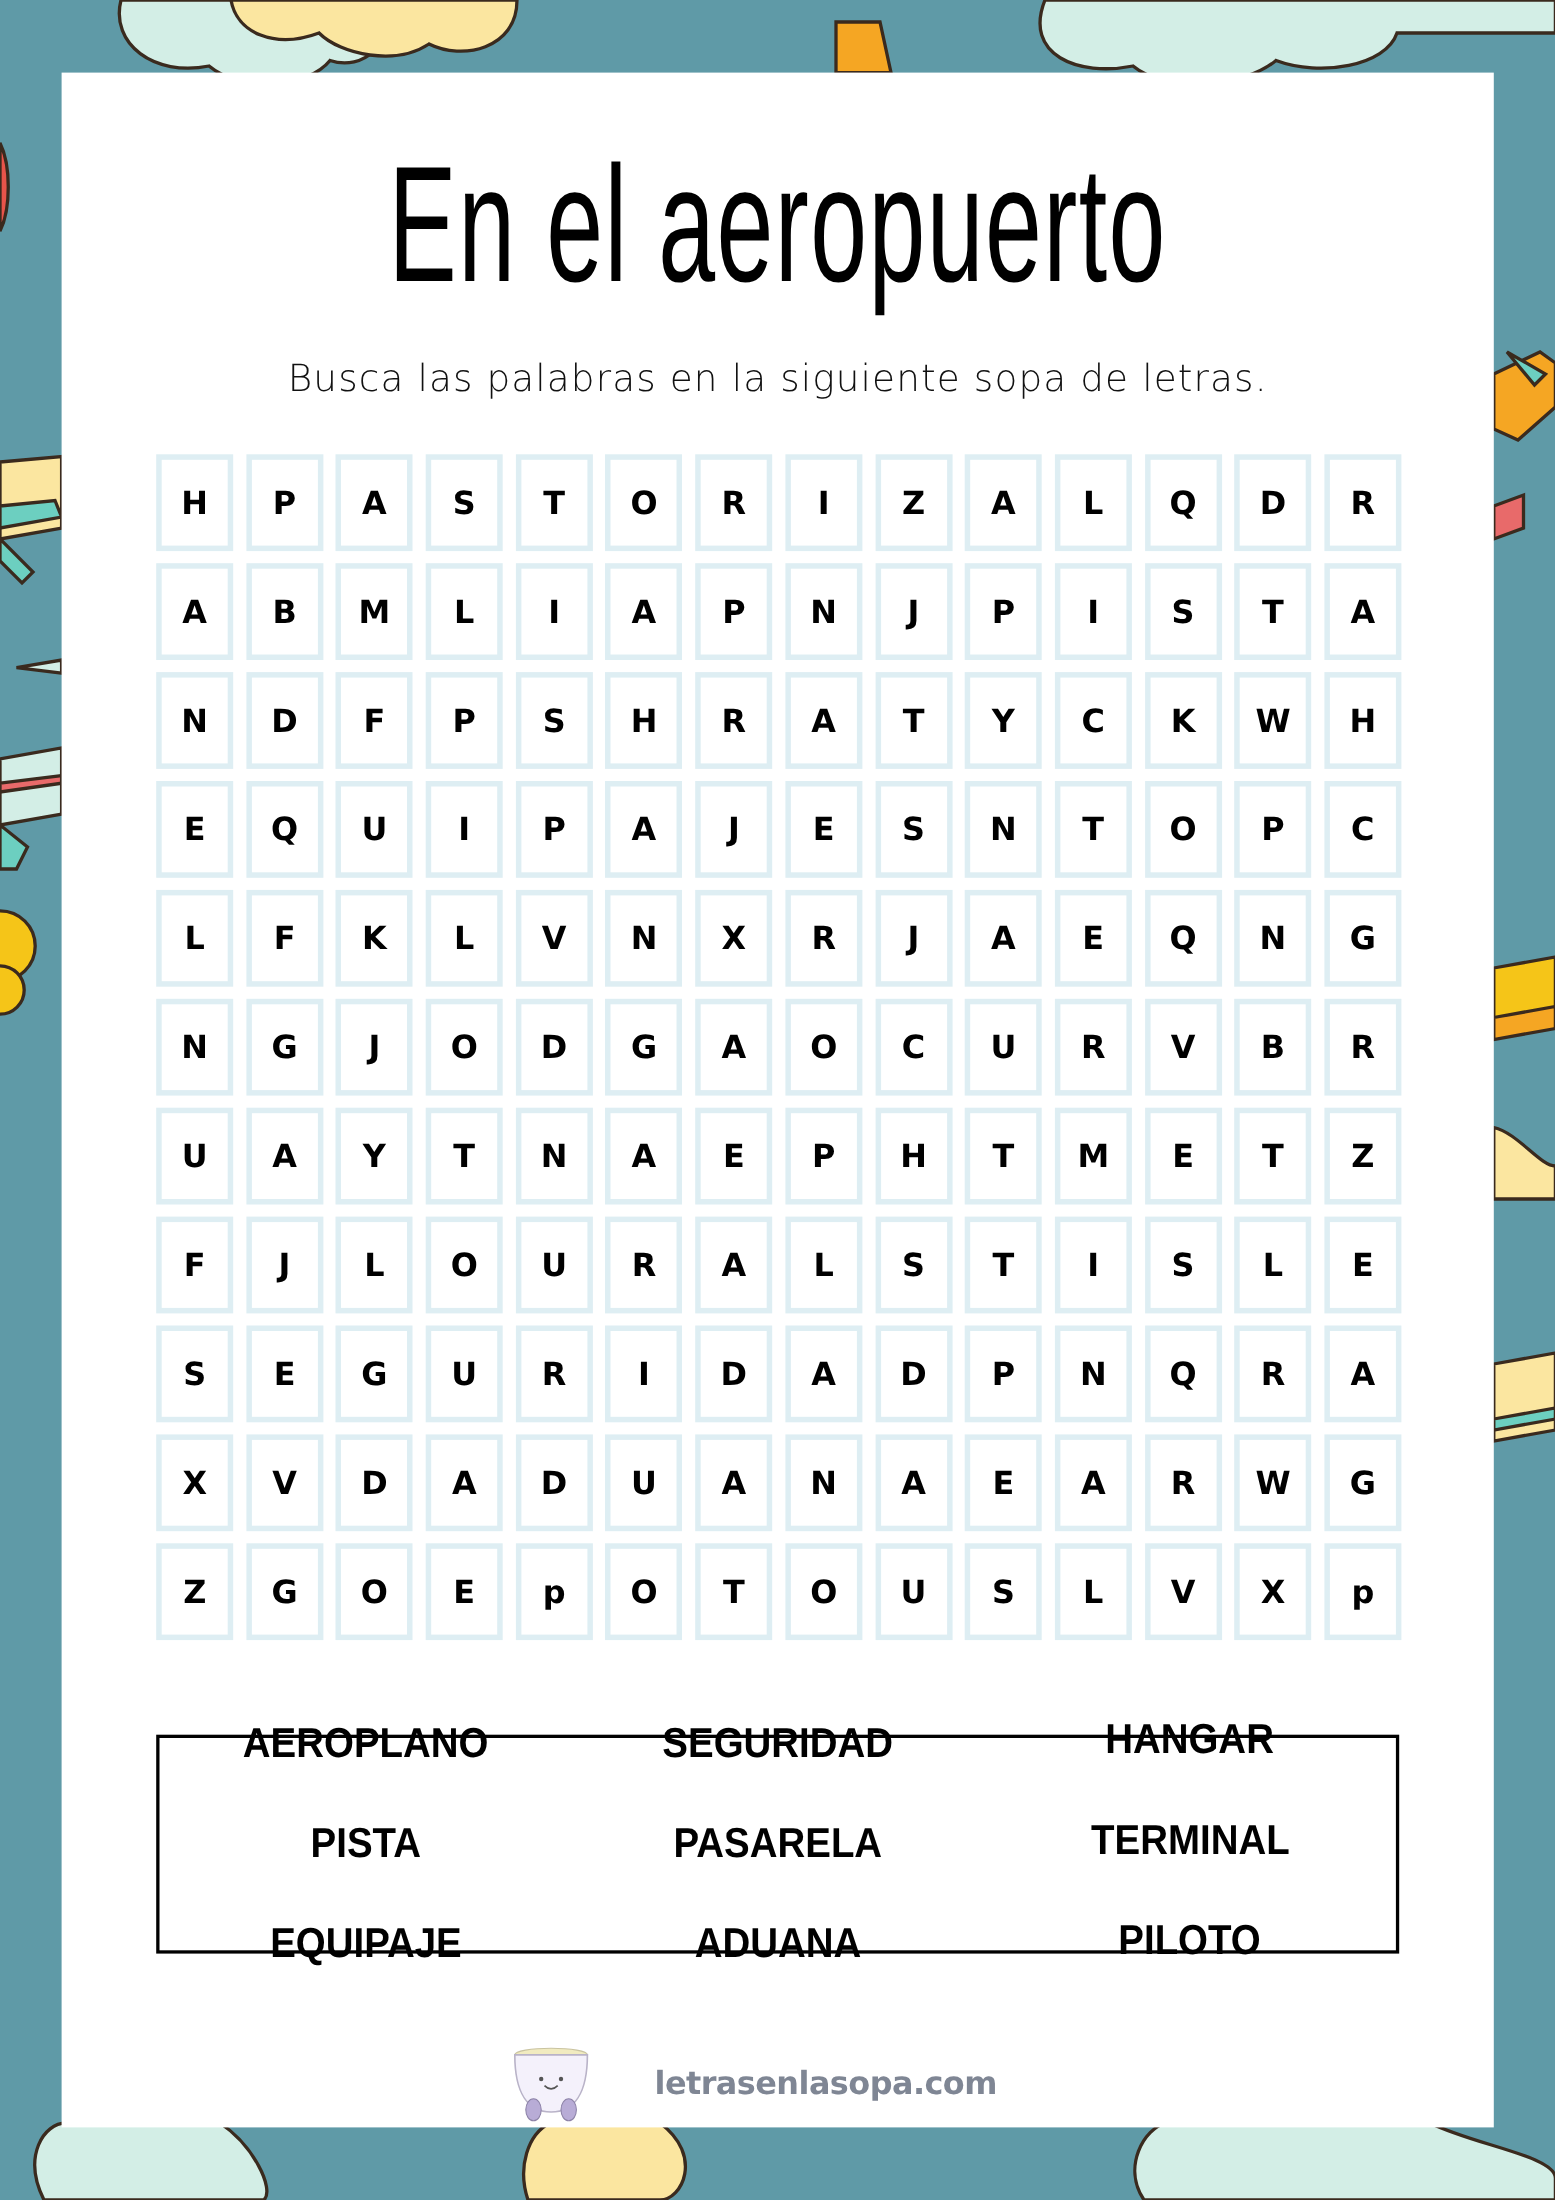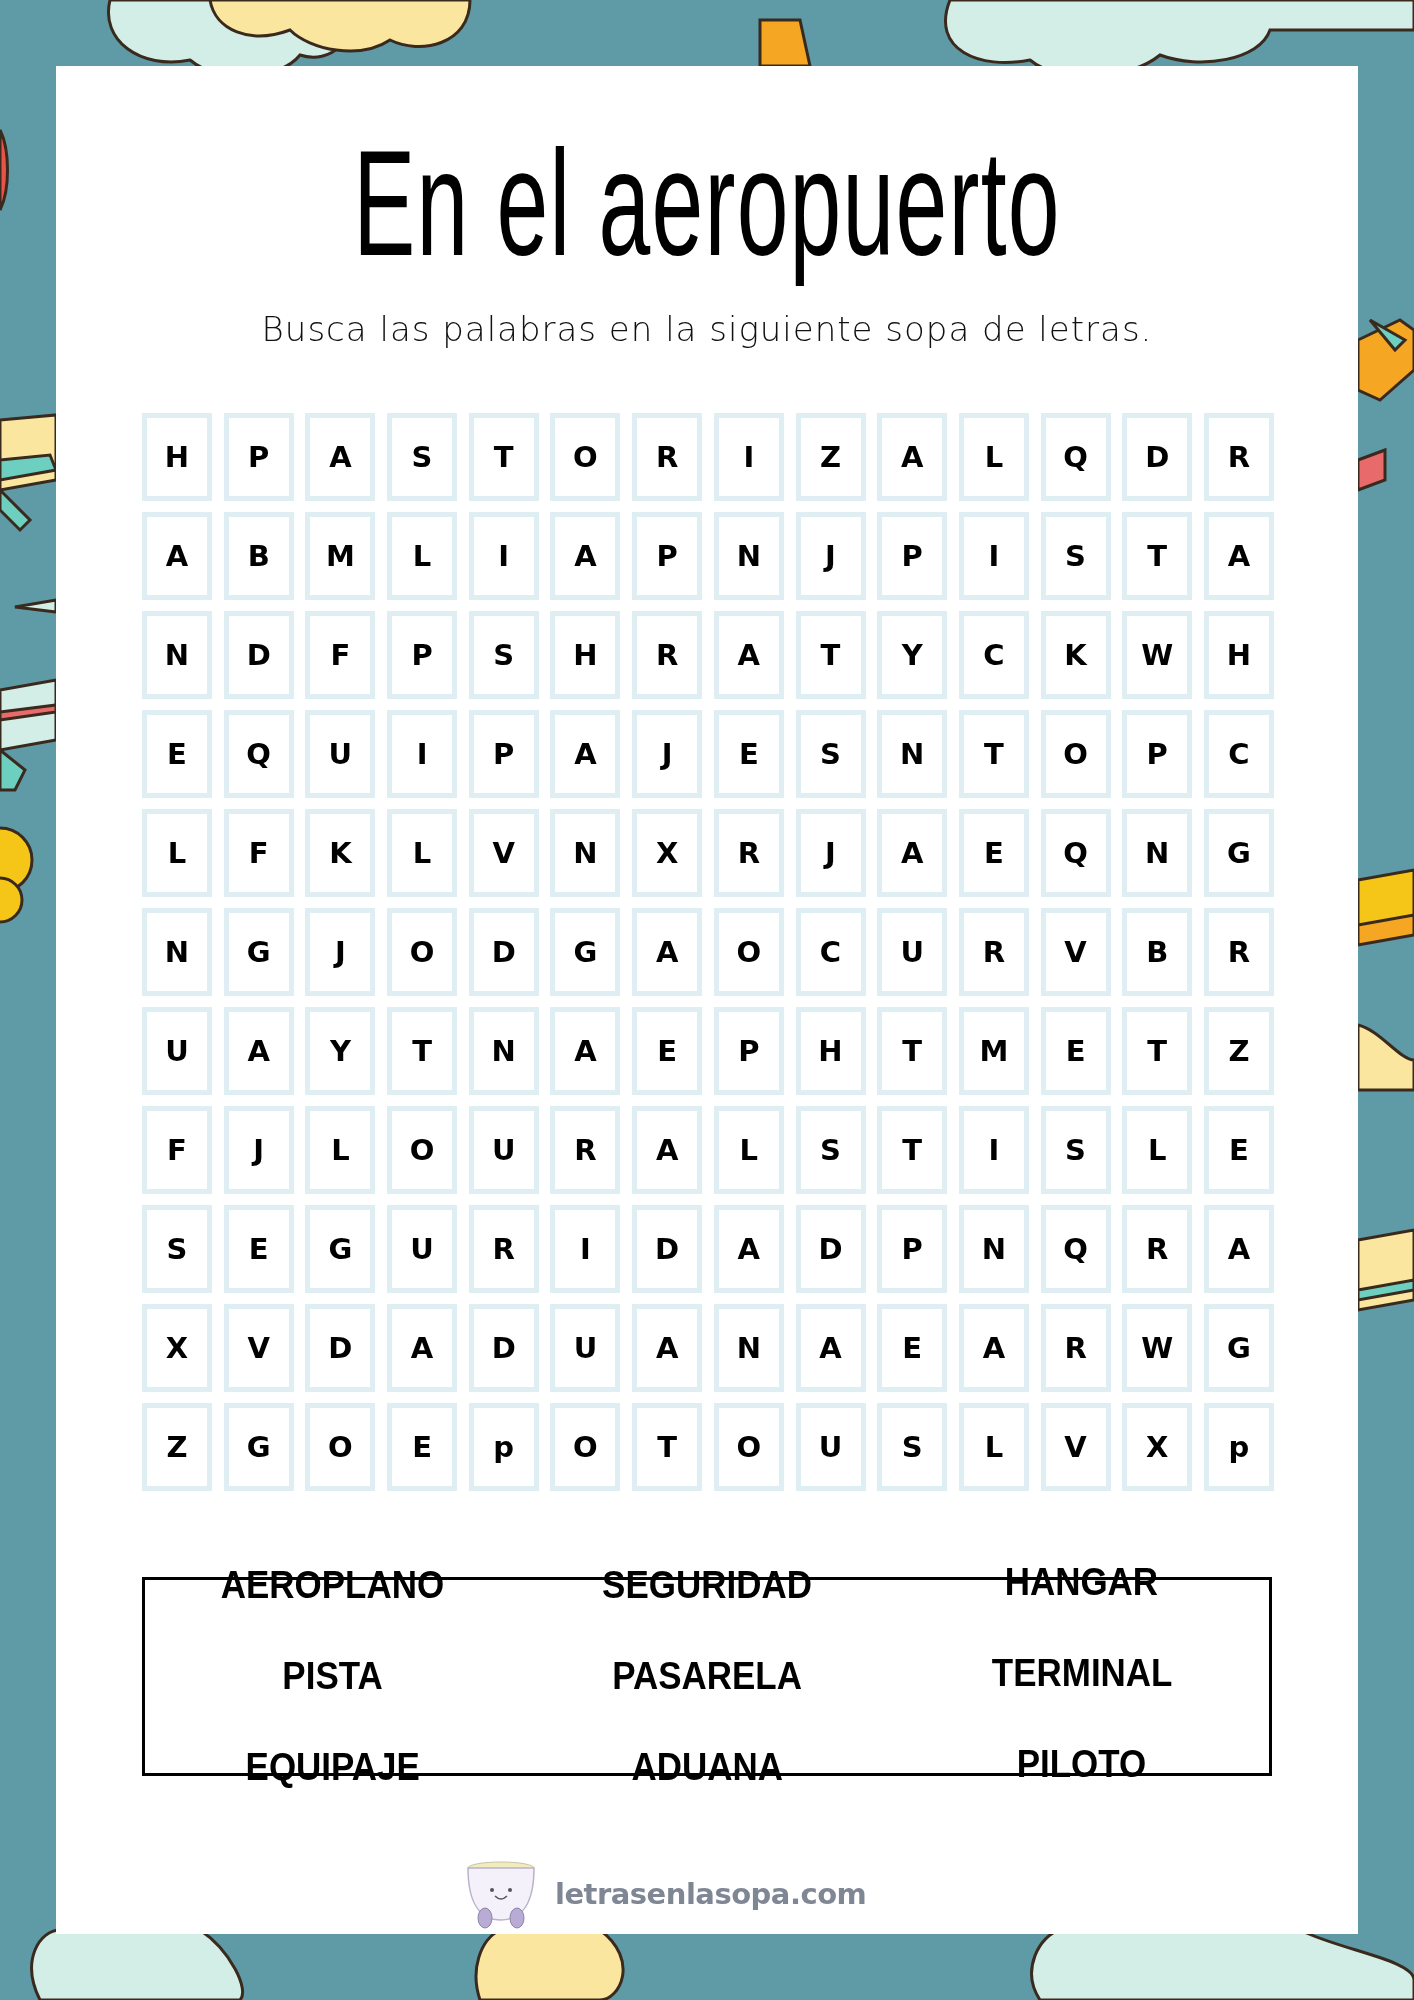--- a/index.html
+++ b/index.html
@@ -1,26 +1,26 @@
 <!DOCTYPE html>
 <html><head>
 <meta charset="utf-8">
 <style>
   html, body { margin:0; padding:0; }
   body { width:1414px; height:2000px; position:relative; overflow:hidden; background:#5f9aa7; font-family:"DejaVu Sans", sans-serif; }
   .bg { position:absolute; inset:0; }
   .card { position:absolute; left:56px; top:66px; width:1302px; height:1868px; background:#ffffff; }
   .title { position:absolute; left:0; width:100%; top:128px; text-align:center; font-family:"Liberation Sans Narrow","Liberation Sans", sans-serif; font-size:150px; line-height:1; color:#000; transform:scaleX(0.62); transform-origin:50% 0; letter-spacing:2px; white-space:nowrap; }
-  .subtitle { position:absolute; left:0; width:100%; top:309px; text-align:center; font-family:"DejaVu Sans", sans-serif; font-size:34px; color:#111; font-weight:300; letter-spacing:1px; }
+  .subtitle { position:absolute; left:0; width:100%; top:324px; text-align:center; font-family:"DejaVu Sans", sans-serif; font-size:34px; color:#111; font-weight:300; letter-spacing:1px; }
   .grid { position:absolute; left:142px; top:413px; width:1130px; height:1078px; display:grid; grid-template-columns:repeat(14, 70px); grid-template-rows:repeat(11, 88px); column-gap:11.7px; row-gap:11px; }
   .cell { box-sizing:border-box; border:5px solid #deeef3; background:#fff; display:flex; align-items:center; justify-content:center; font-family:"DejaVu Sans", sans-serif; font-weight:bold; font-size:29px; color:#000; }
   .words { position:absolute; left:142px; top:1577px; width:1130px; height:199px; box-sizing:border-box; border:3px solid #000; display:flex; }
   .col { flex:1; display:flex; flex-direction:column; align-items:center; justify-content:center;gap:36px; }
   .word { font-family:"Liberation Sans", sans-serif; font-weight:bold; font-size:38px; line-height:55px; color:#000; transform:scaleX(0.92); }
-  .footer { position:absolute; left:465px; top:1858px; display:flex; align-items:center; }
+  .footer { position:absolute; left:465px; top:1858px; display:flex; align-items:center;gap:40px; }
   .logo-text { margin-left:18px; font-family:"DejaVu Sans", sans-serif; font-weight:bold; font-size:29px; color:#7f8694; letter-spacing:-0.5px; }
 </style>
 </head>
 <body>
 
 <svg class="bg" width="1414" height="2000" viewBox="0 0 1414 2000">
 
   <g stroke="#3a2a1e" stroke-width="3">
     <path d="M110,0 C100,40 140,70 190,60 C220,85 280,80 300,55 C330,65 360,40 350,0 Z" fill="#d3eee6"></path>
     <path d="M210,0 C215,30 250,45 290,30 C310,50 360,60 390,40 C420,55 470,45 470,0 Z" fill="#fbe6a0"></path>

